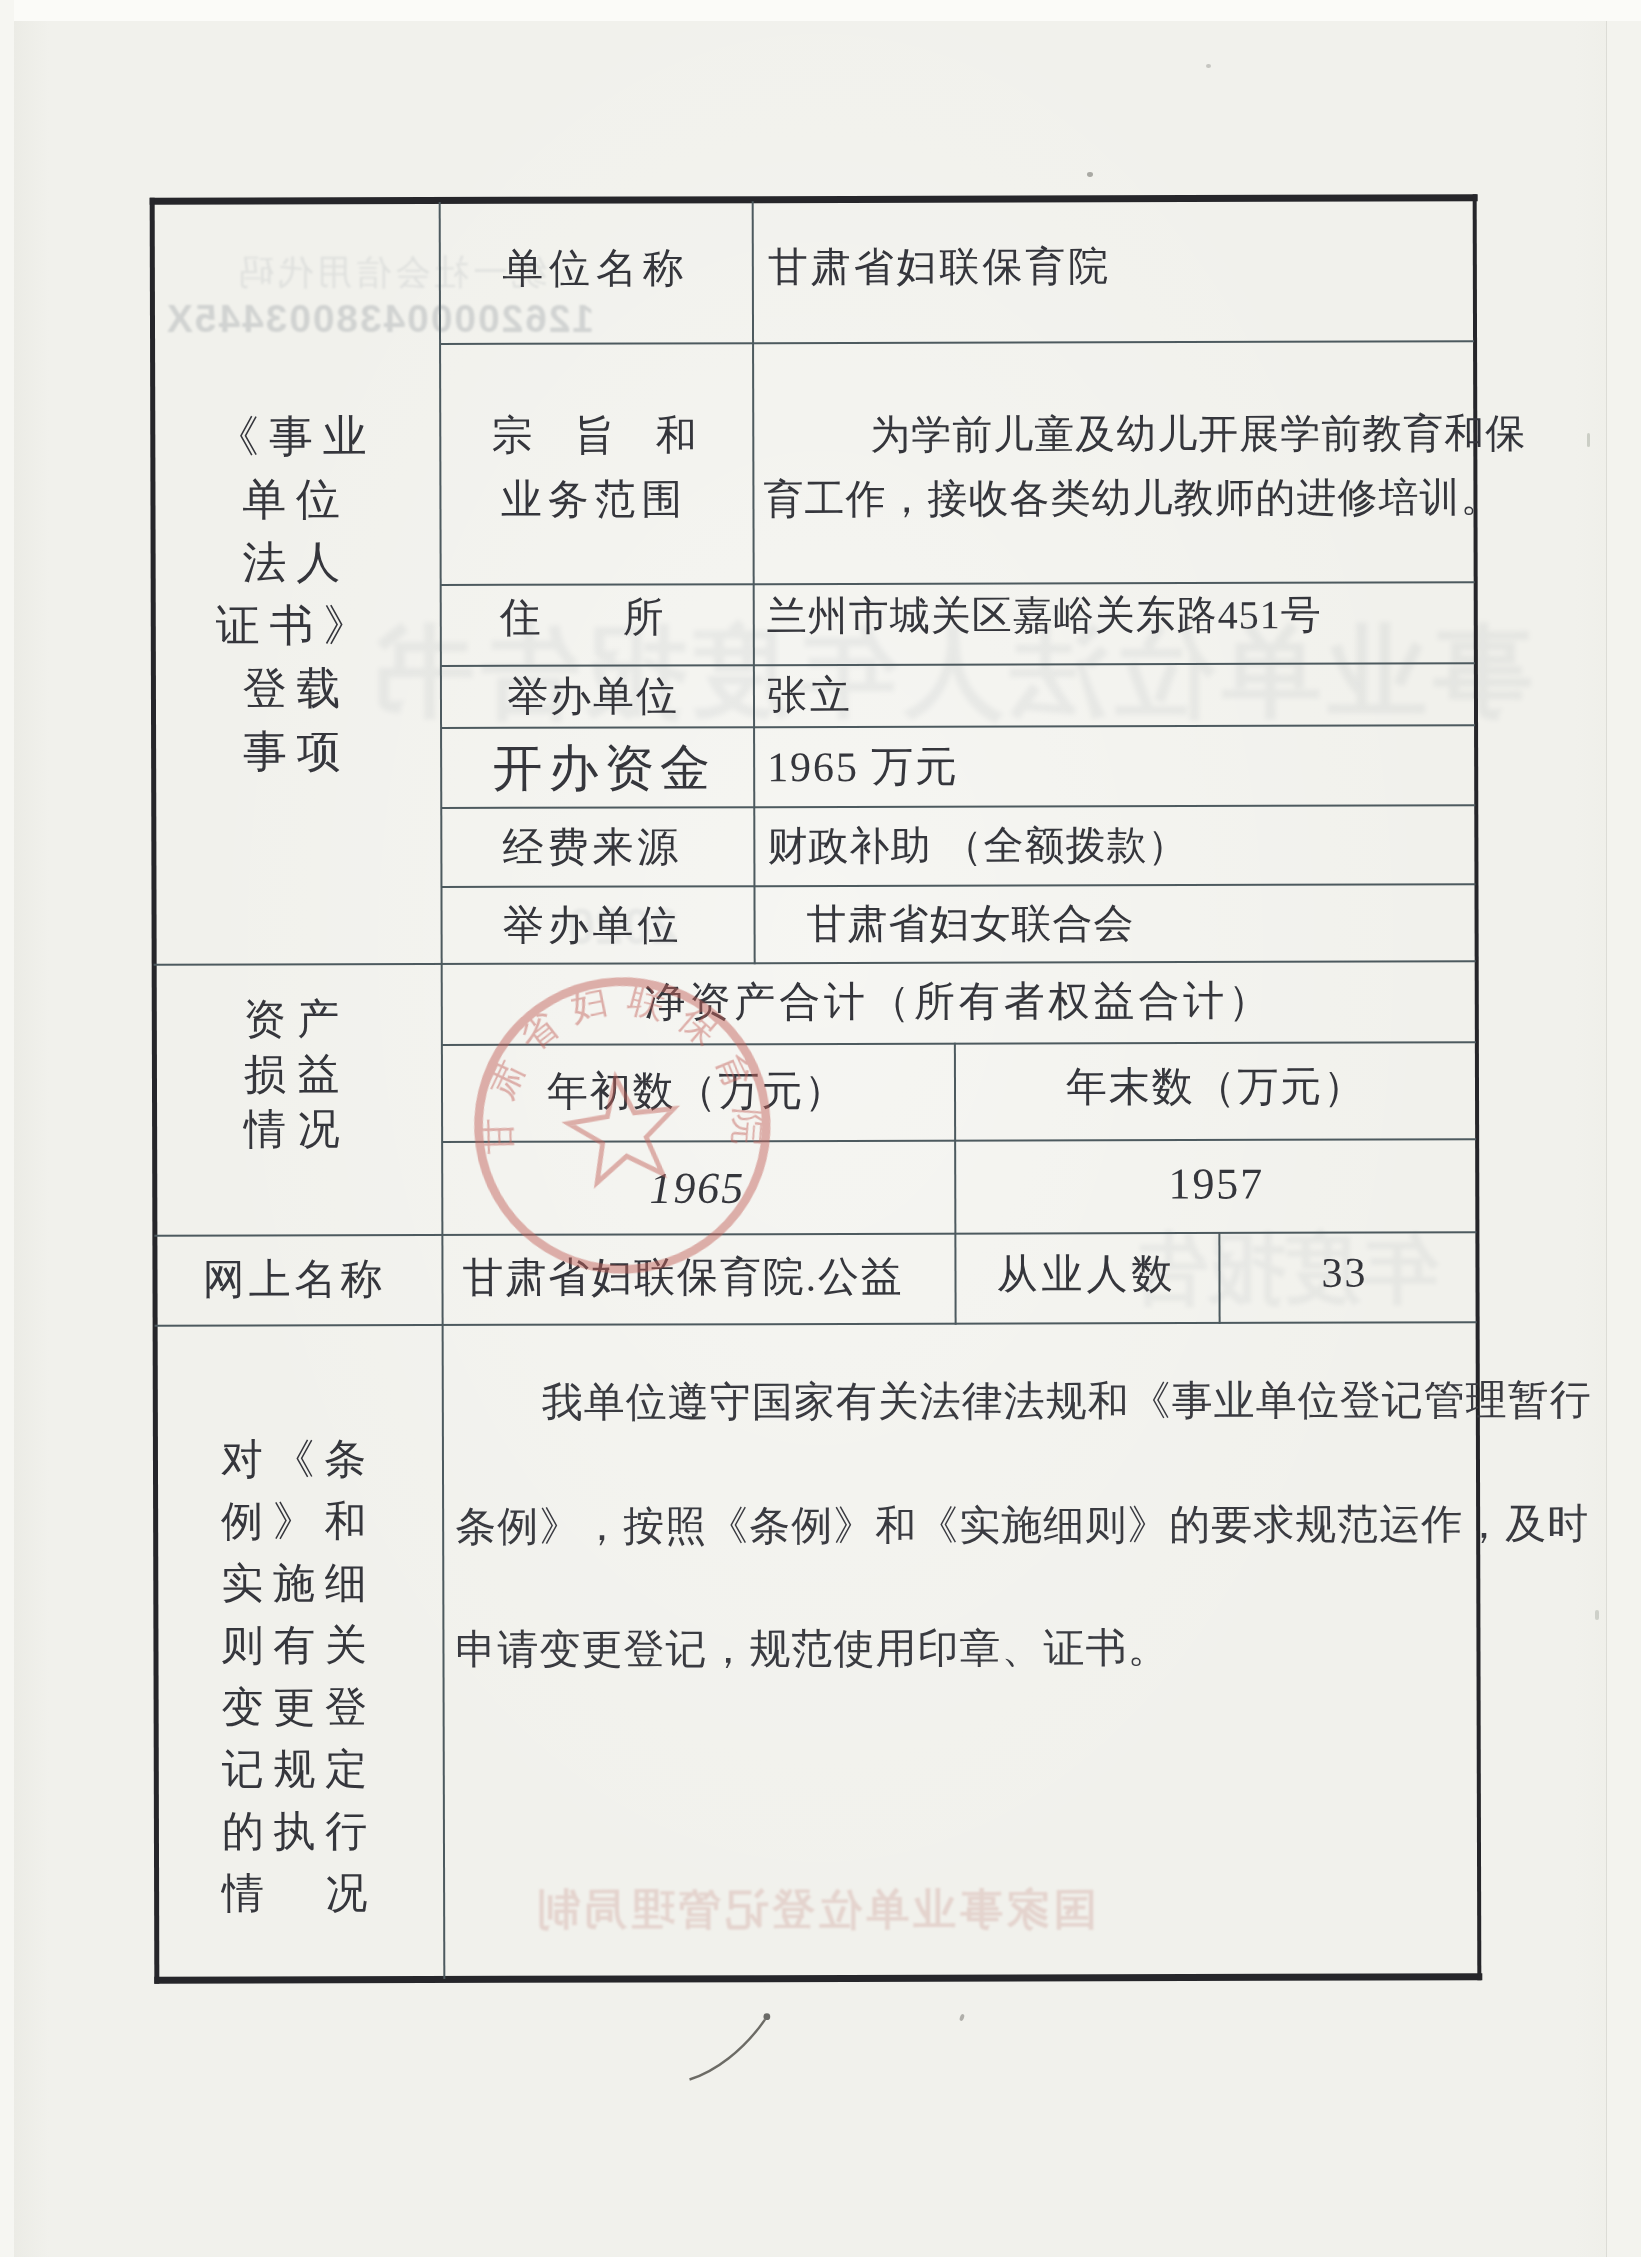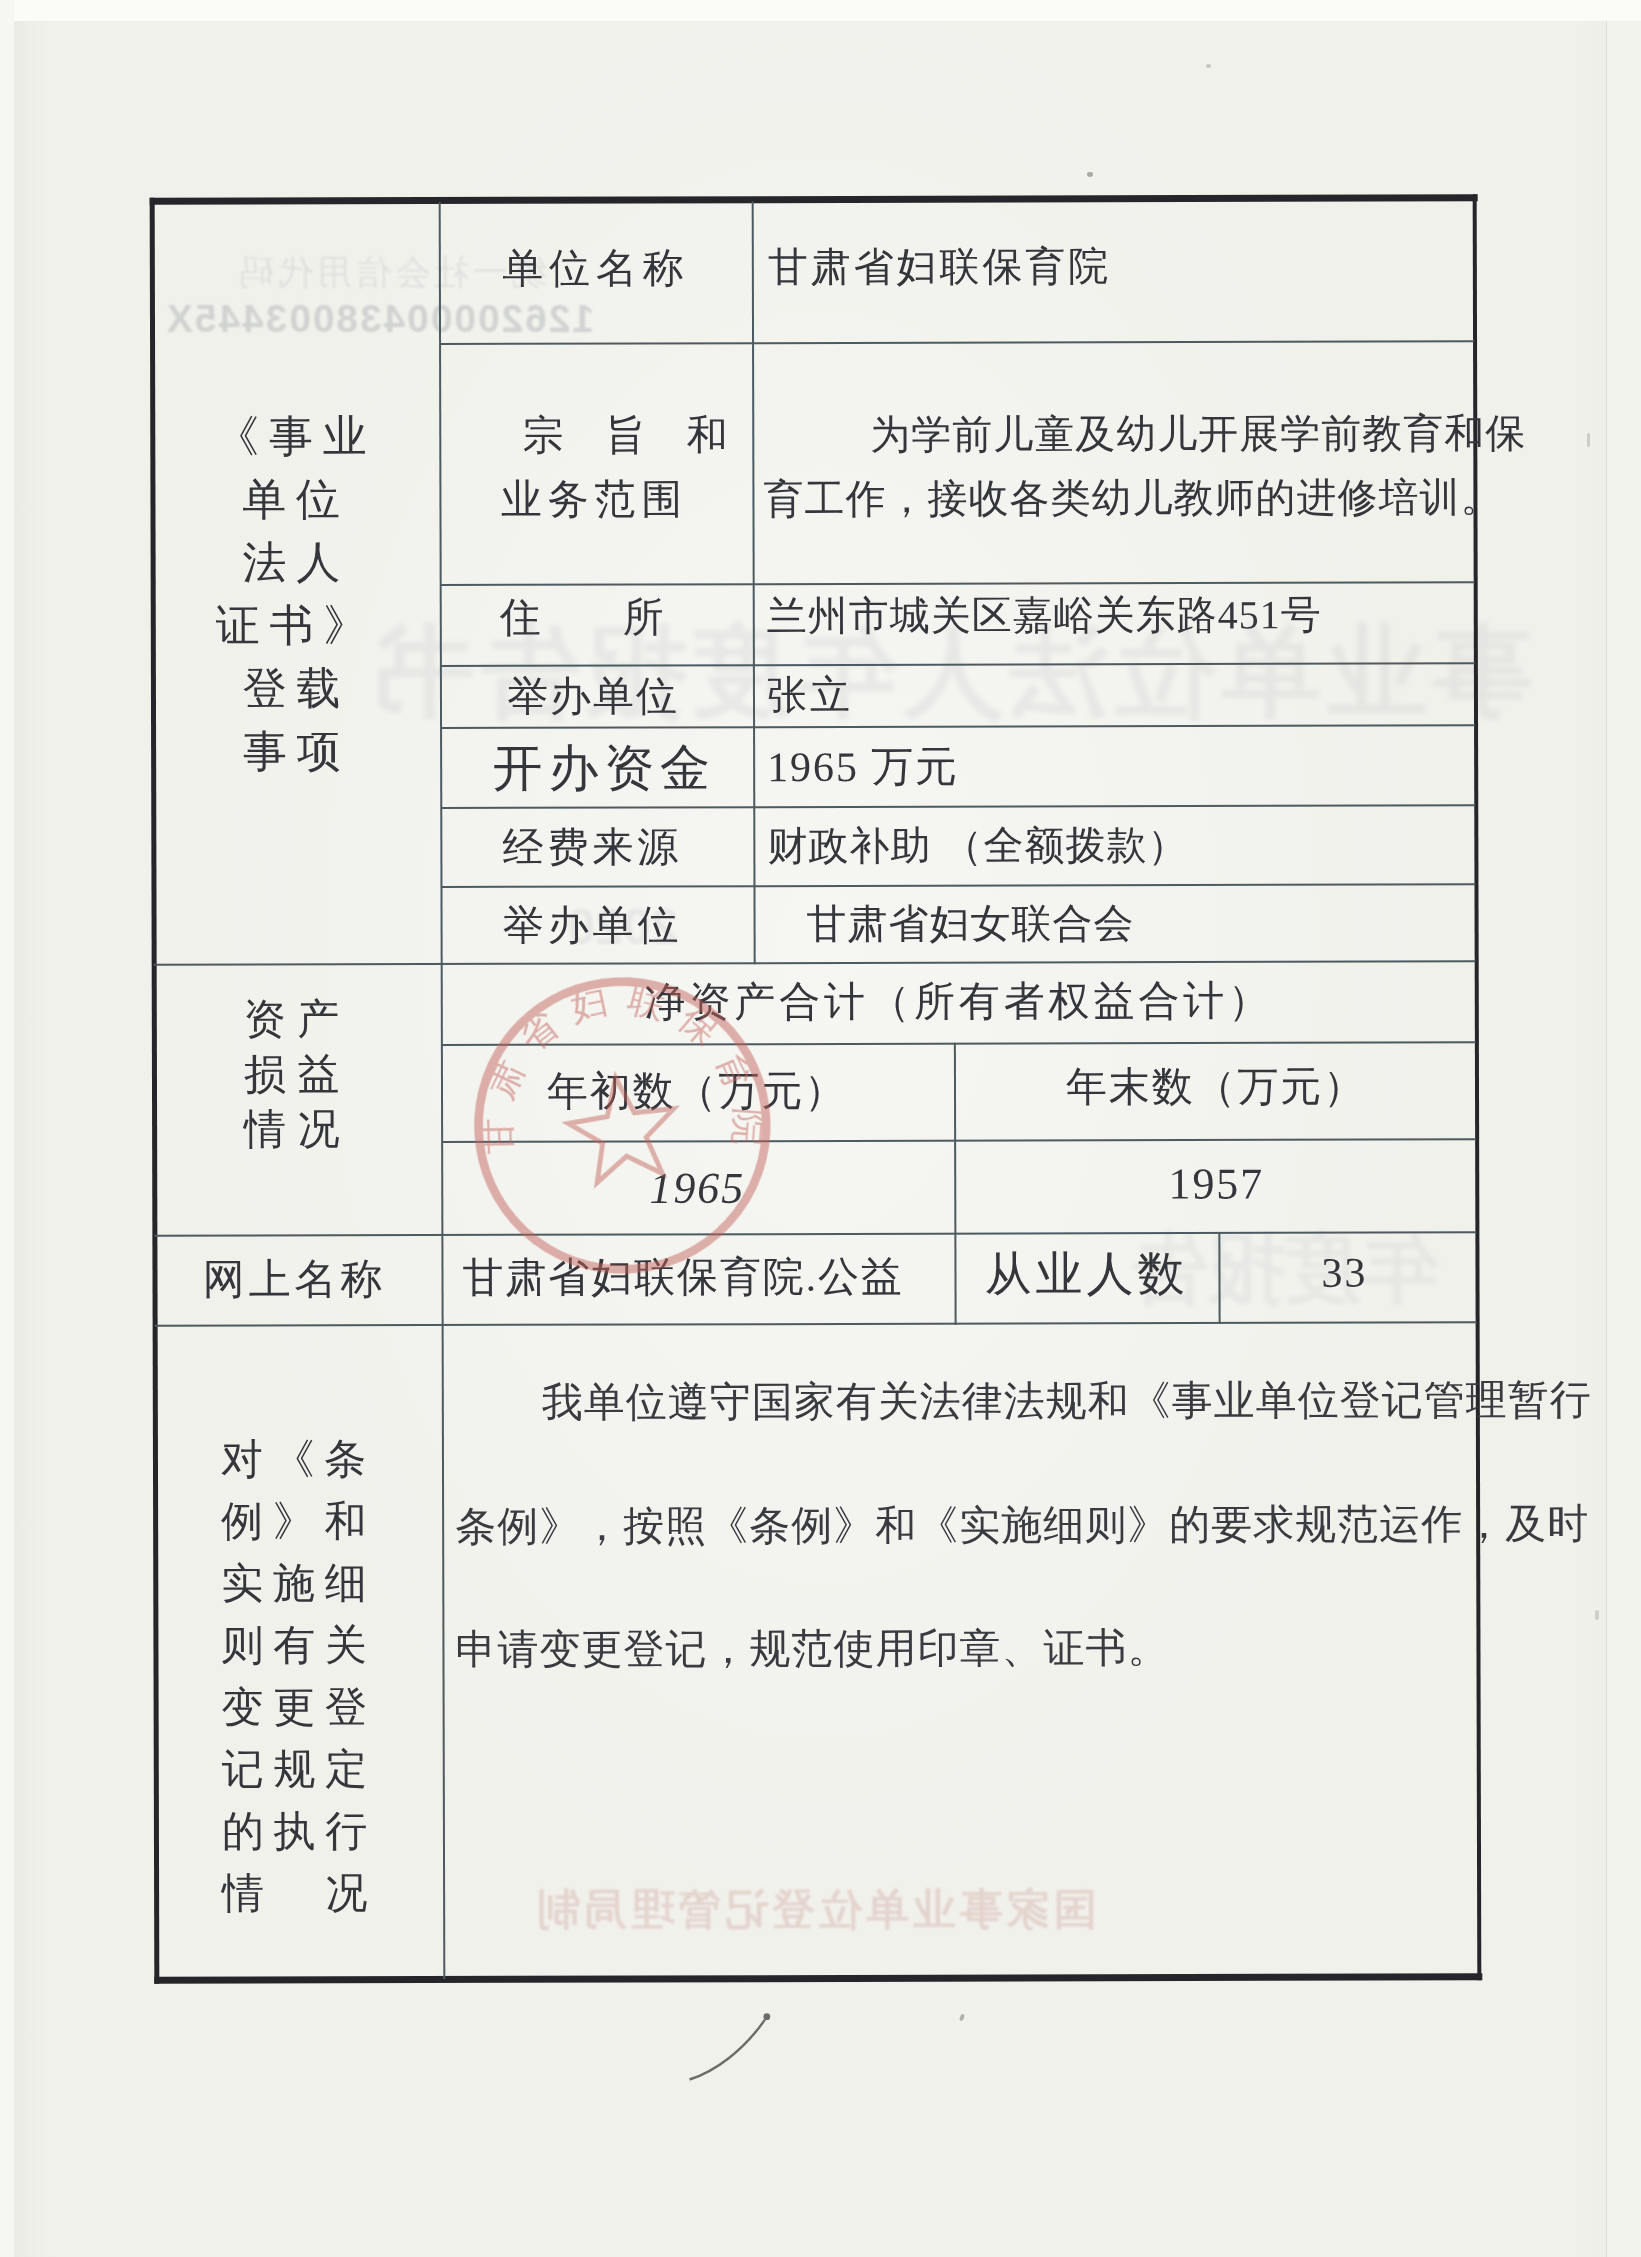--- a/index.html
+++ b/index.html
@@ -72,21 +72,21 @@
       <div>单位</div>
       <div>法人</div>
       <div>证书》</div>
       <div>登载</div>
       <div>事项</div>
     </div>
 
     <div class="cl" style="left:598px;top:268px;font-size:41px;letter-spacing:5.8px;">单位名称</div>
     <div class="vl" style="left:770px;top:267px;font-size:40px;letter-spacing:2.9px;">甘肃省妇联保育院</div>
 
-    <div class="cl" style="left:596px;top:435px;font-size:41px;margin-left:31px;">宗　旨　和</div>
+    <div class="cl" style="left:596px;top:435px;font-size:41px;">宗　旨　和</div>
     <div class="cl" style="left:596px;top:499px;font-size:41px;letter-spacing:5.8px;">业务范围</div>
     <div class="vl" style="left:872px;top:435px;font-size:40px;letter-spacing:1px;">为学前儿童及幼儿开展学前教育和保</div>
     <div class="vl" style="left:765px;top:499px;font-size:40px;letter-spacing:1px;">育工作，接收各类幼儿教师的进修培训。</div>
 
     <div class="cl" style="left:583px;top:617px;font-size:41px;">住　　所</div>
     <div class="vl" style="left:768px;top:616px;font-size:40px;letter-spacing:1px;">兰州市城关区嘉峪关东路451号</div>
 
     <div class="cl" style="left:594px;top:696px;font-size:41px;letter-spacing:1.9px;">举办单位</div>
     <div class="vl" style="left:768px;top:695px;font-size:40px;letter-spacing:2.9px;">张立</div>
 
@@ -106,21 +106,21 @@
     </div>
 
     <div class="cl" style="left:959px;top:1002px;font-size:41px;letter-spacing:3.9px;">净资产合计（所有者权益合计）</div>
     <div class="cl" style="left:697px;top:1091px;font-size:41px;letter-spacing:1.9px;">年初数（万元）</div>
     <div class="cl" style="left:1216px;top:1088px;font-size:41px;letter-spacing:1.9px;">年末数（万元）</div>
     <div class="cl" style="left:697px;top:1188px;font-size:44px;letter-spacing:1.9px;font-style:italic;">1965</div>
     <div class="cl" style="left:1216px;top:1185px;font-size:44px;letter-spacing:1.9px;">1957</div>
 
     <div class="cl" style="left:294px;top:1278px;font-size:42px;letter-spacing:3.9px;">网上名称</div>
     <div class="vl" style="left:462px;top:1277px;font-size:41px;letter-spacing:1.9px;">甘肃省妇联保育院.公益</div>
-    <div class="cl" style="left:1086px;top:1275px;font-size:47px;letter-spacing:3.9px;">从业人数</div>
+    <div class="cl" style="left:1086px;top:1275px;font-size:41px;letter-spacing:3.9px;">从业人数</div>
     <div class="cl" style="left:1344px;top:1274px;font-size:42px;letter-spacing:1.9px;">33</div>
 
     <div class="stack" style="left:154px;top:1427px;width:287px;font-size:42px;line-height:62px;letter-spacing:9.7px;">
       <div>对《条</div>
       <div>例》和</div>
       <div>实施细</div>
       <div>则有关</div>
       <div>变更登</div>
       <div>记规定</div>
       <div>的执行</div>

